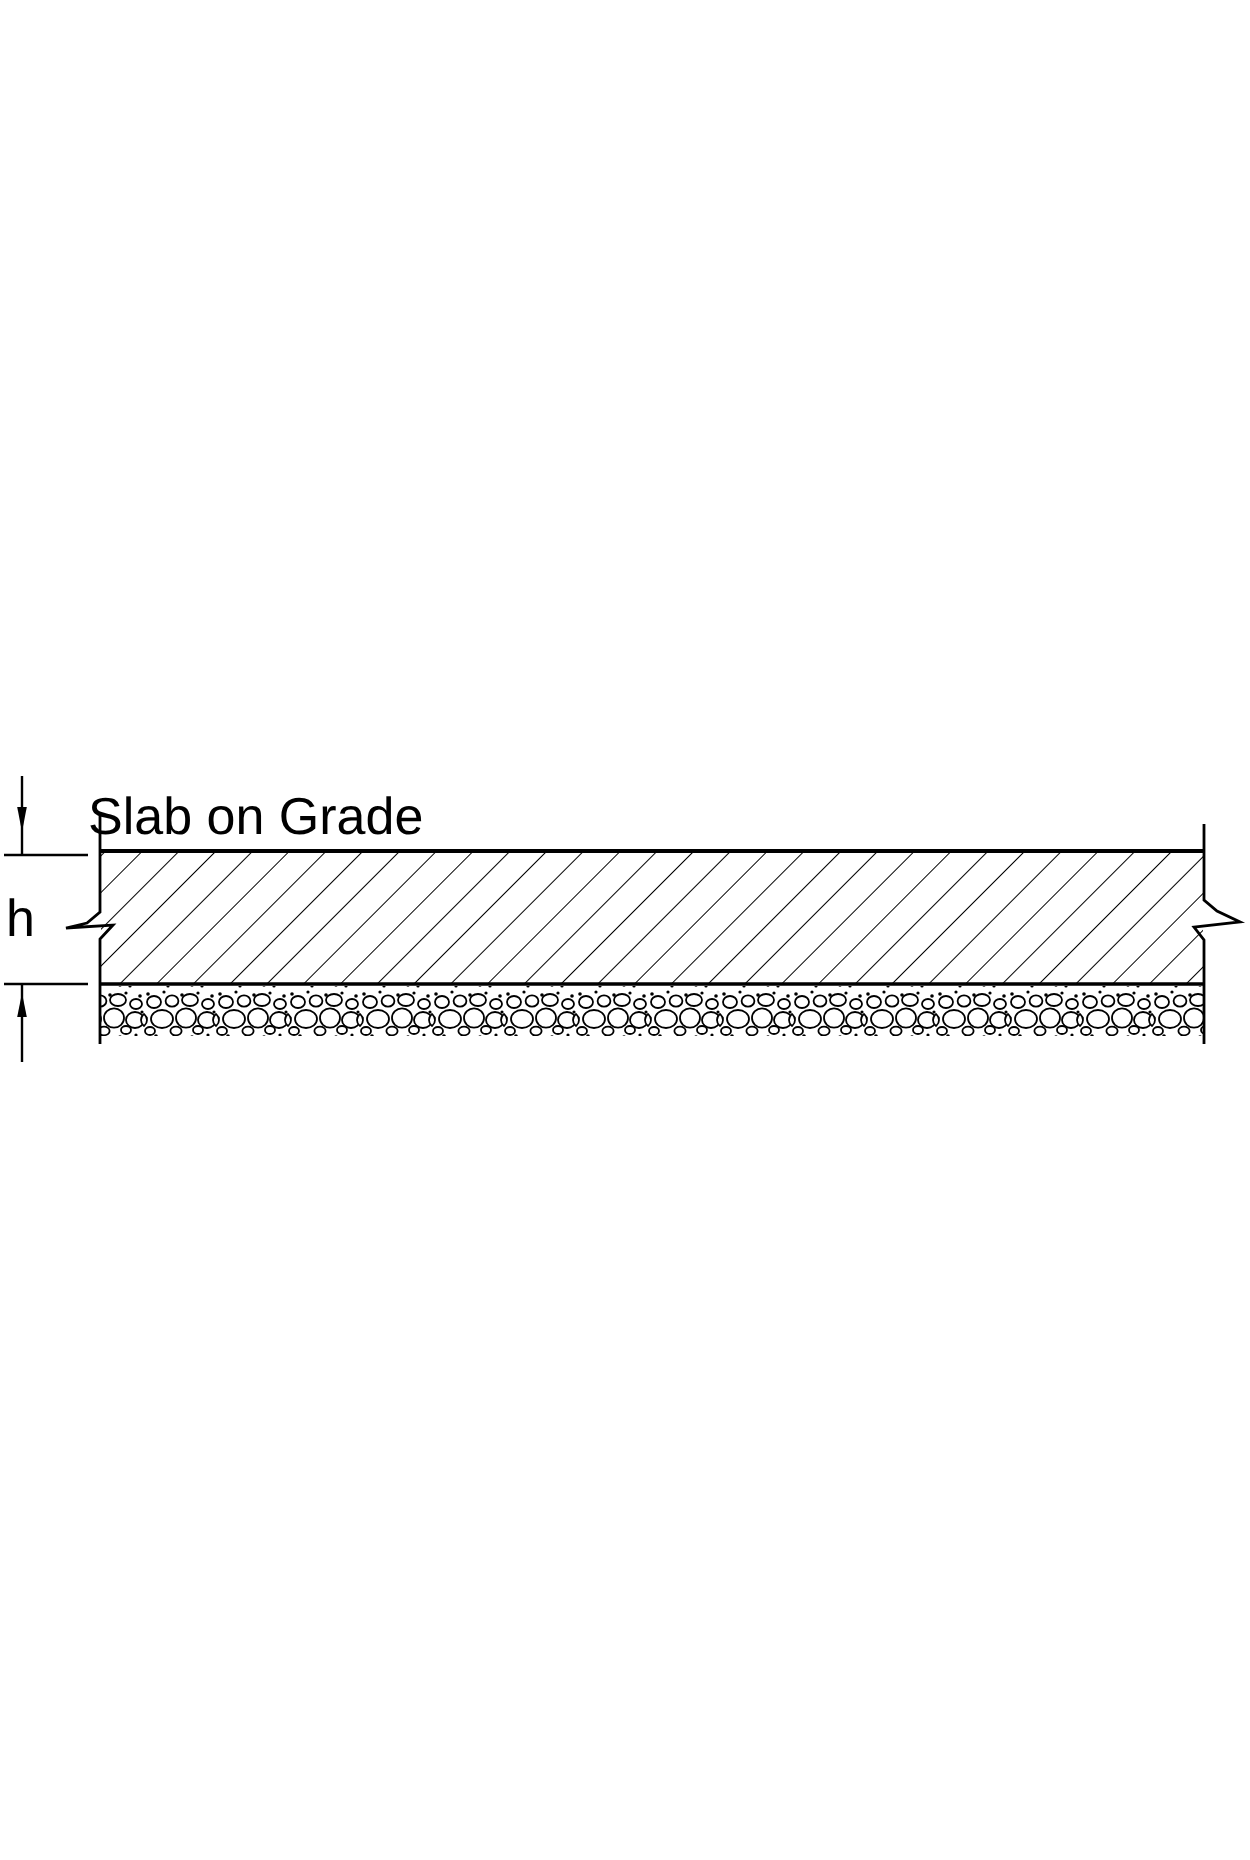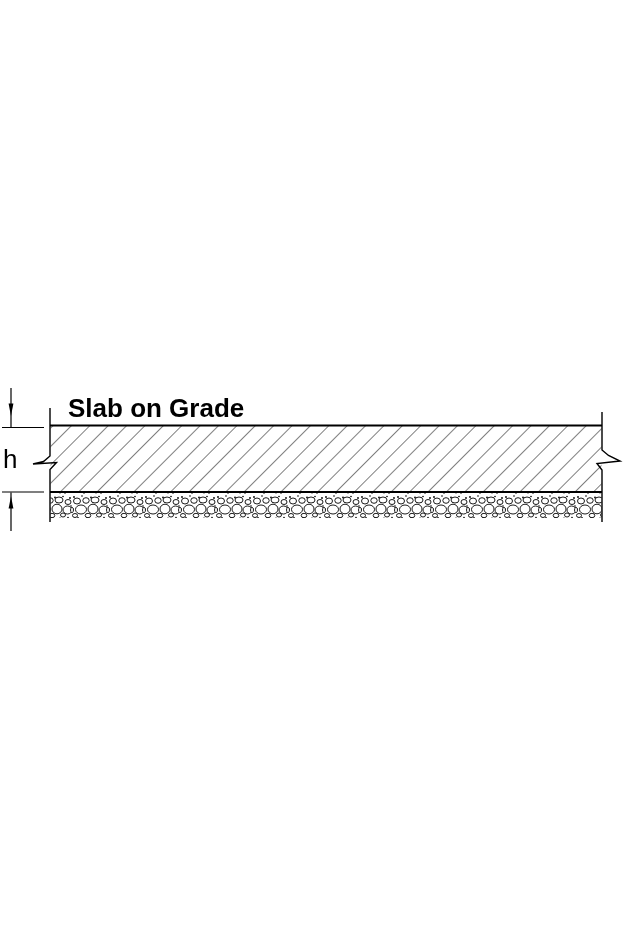--- a/index.html
+++ b/index.html
@@ -46,21 +46,21 @@
   }
   .label {
     position: absolute;
     color: var(--text, #000);
     font-family: "Liberation Sans", sans-serif;
     font-size: 26px;
     line-height: 1;
     white-space: nowrap;
     user-select: none;
   }
-  .label-title { left: 68px; top: 395px; font-weight: bold; }
+  .label-title { left: 44px; top: 395px; }
   .label-dim   { left: 3px;  top: 446px; }
 </style>
 </head>
 <body>
 
 <div class="canvas">
 
   <svg class="drawing-svg" viewBox="0 0 625 930" xmlns="http://www.w3.org/2000/svg">
     <defs>
 

